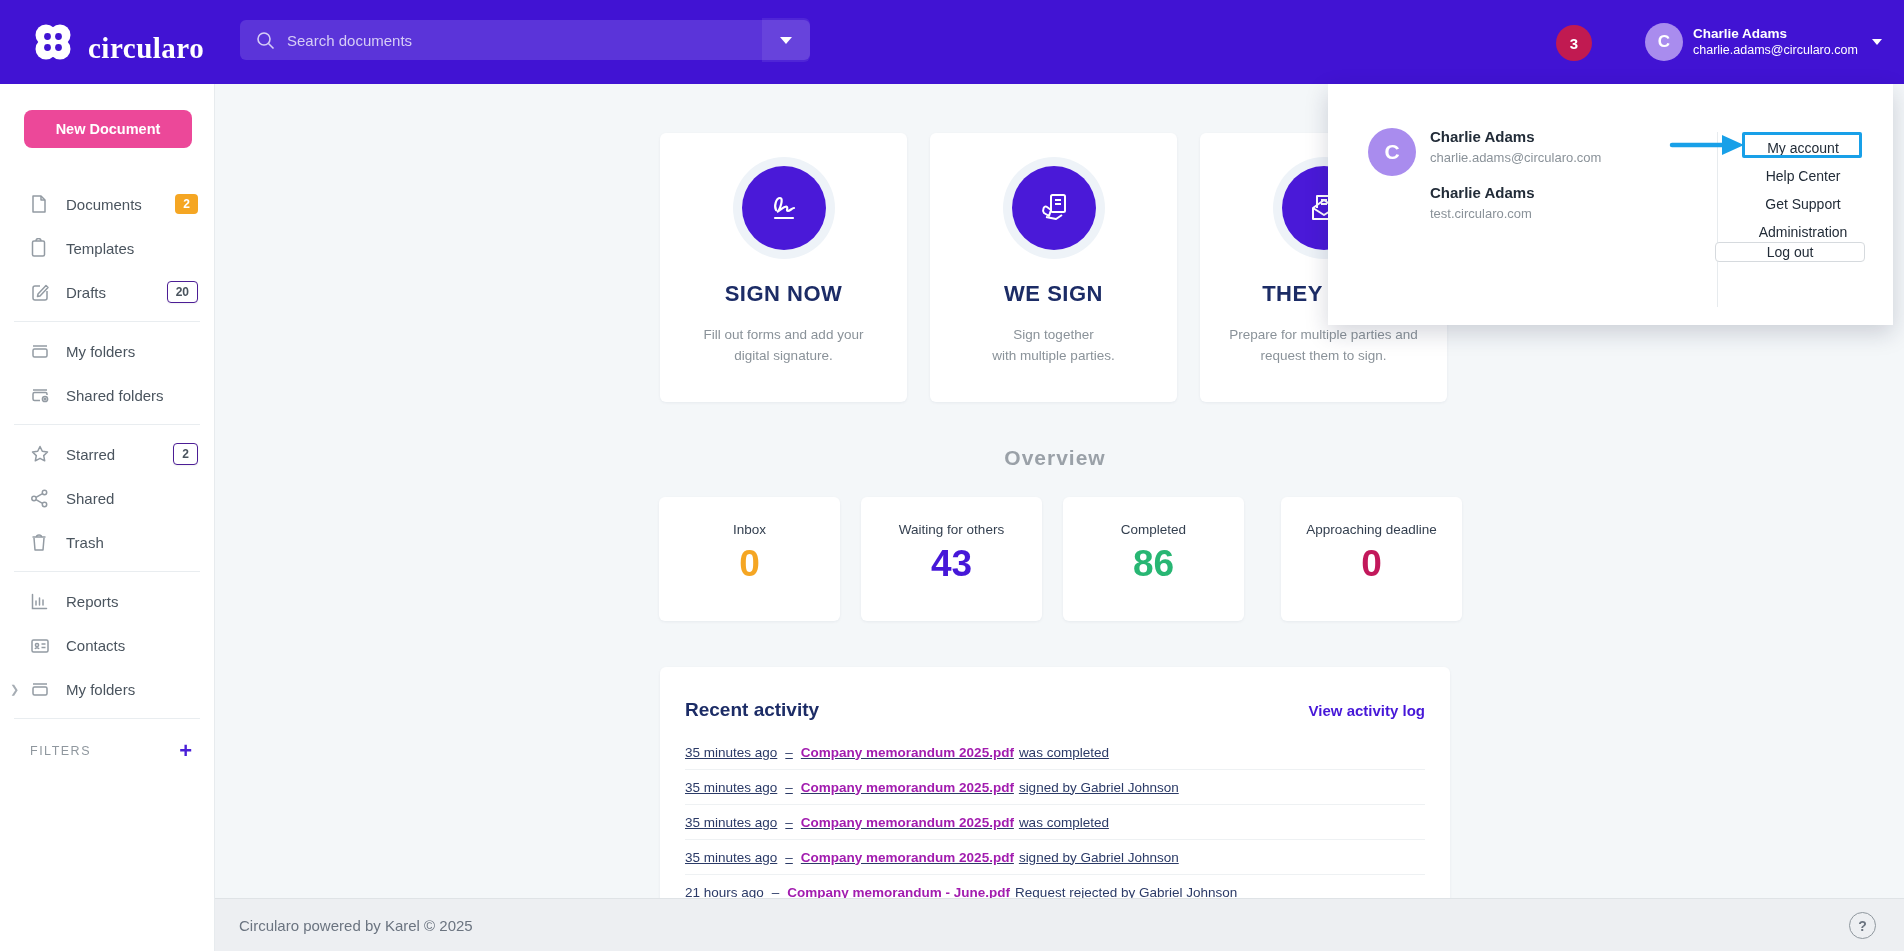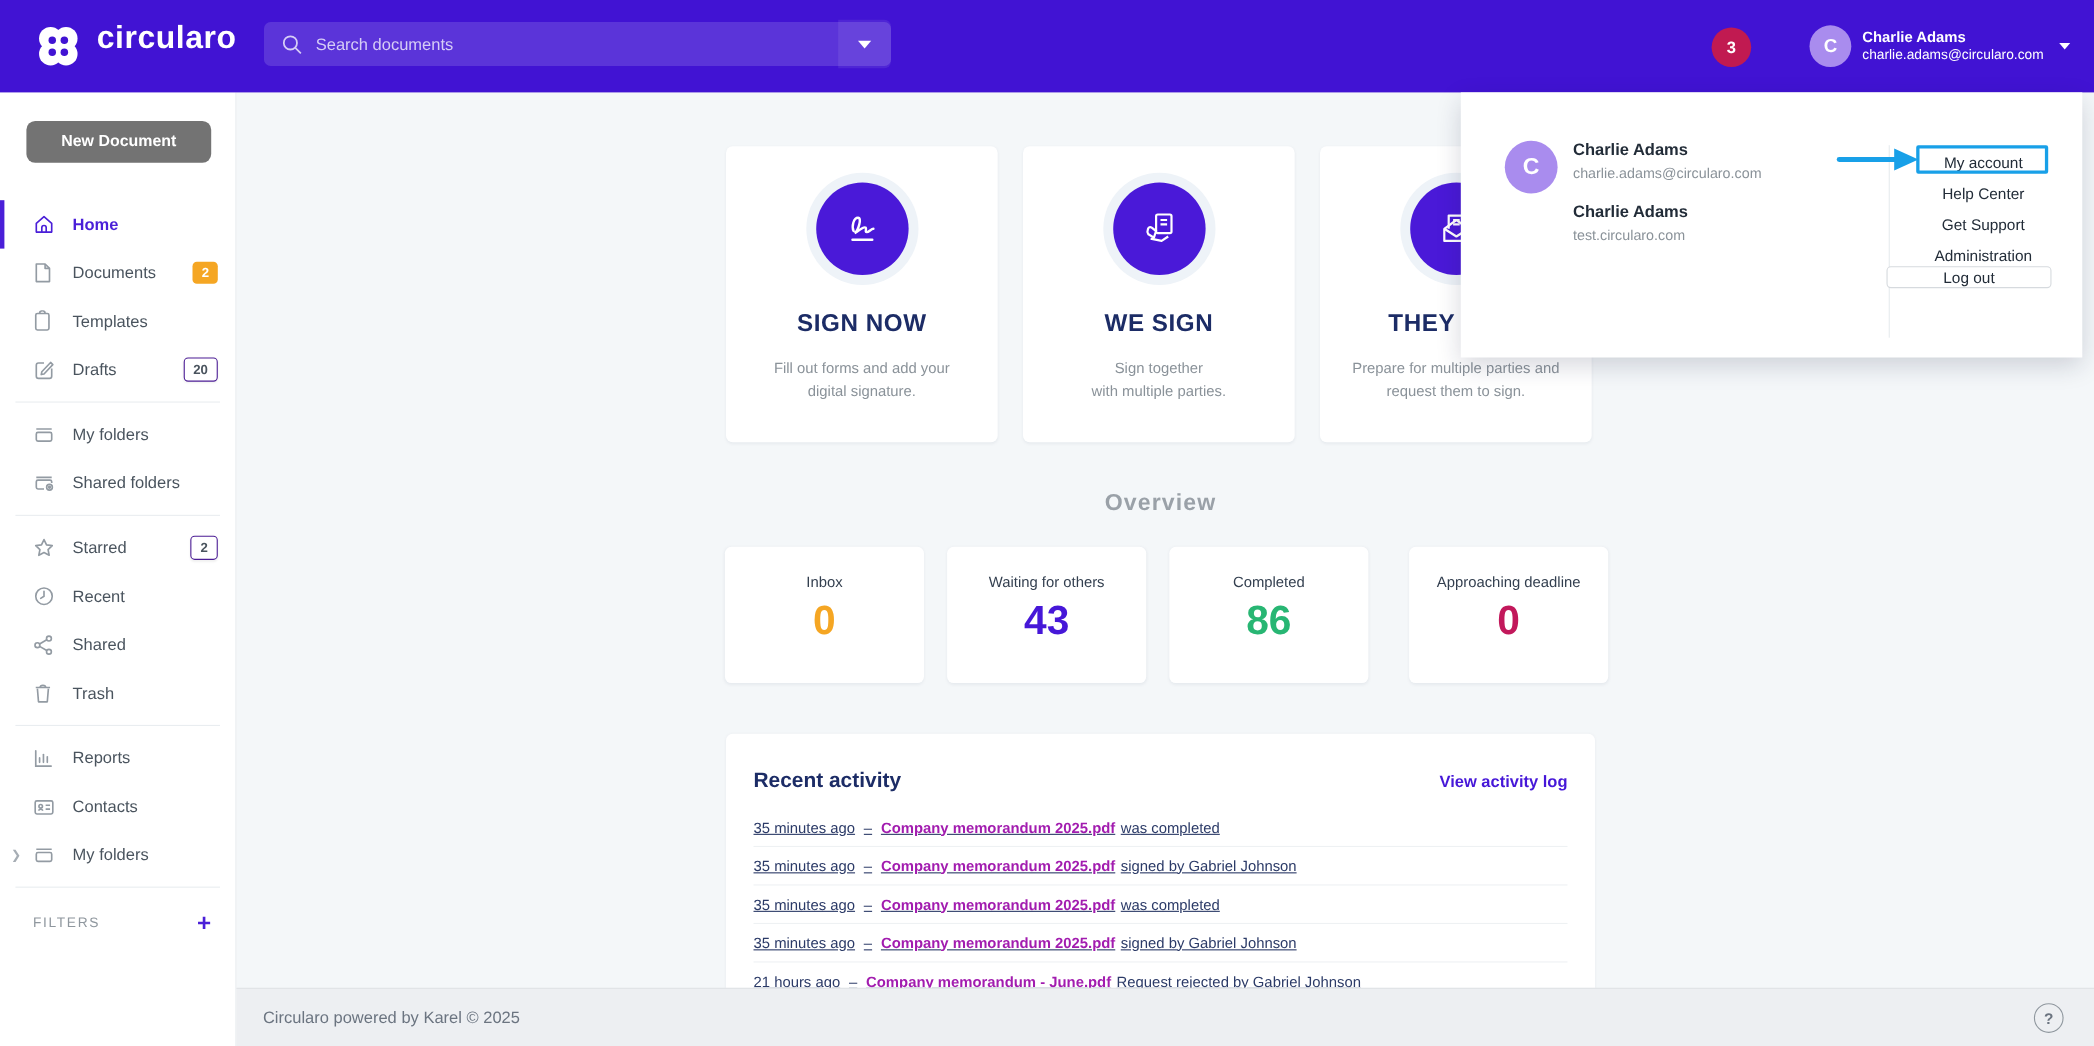--- a/index.html
+++ b/index.html
@@ -9,21 +9,21 @@
     background:#f4f7f9;
     position:relative;
     overflow:hidden;
     color:#2b3a67;
   }
   
   .navbar {
     position:absolute; left:0; top:0; width:1904px; height:84px;
     background:#4113d3; z-index:40; display:flex; align-items:center;
   }
-  .brand { display:flex; align-items:flex-start; gap:12px; margin-left:30px; }
+  .brand { display:flex; align-items:flex-end; gap:12px; margin-left:30px;font-family:Liberation Serif, serif; }
   .brand-name { color:#fff; font-size:29px; font-weight:bold; letter-spacing:.5px; }
   .searchbar {
     position:absolute; left:240px; top:20px; width:570px; height:40px;
     background:rgba(255,255,255,.14); border-radius:6px; display:flex; align-items:center;
   }
   .searchbar input {
     flex:1; background:transparent; border:none; outline:none;
     color:#fff; font-size:15px; font-family:"Liberation Sans",sans-serif; padding-left:12px;
   }
   .searchbar input::placeholder { color:#d6cdf6; }
@@ -48,21 +48,21 @@
   .nav-user-email { font-size:12.5px; }
   .nav-user .caret-down { border-top-width:6px; border-left-width:5px; border-right-width:5px; margin-left:4px; }
 
   
   .sidebar {
     position:absolute; left:0; top:84px; width:215px; height:867px;
     background:#fff; border-right:1px solid #e7ebee; z-index:10;
   }
   .new-doc-btn {
     display:block; margin:26px auto 0 24px; width:168px; height:38px;
-    background:#737373; color:#fff; border:none; border-radius:8px;
+    background:#ec4899; color:#fff; border:none; border-radius:8px;
     font-size:14.5px; font-weight:bold; font-family:"Liberation Sans",sans-serif; cursor:pointer;
   }
   .nav-list { margin-top:34px; }
   .nav-item {
     position:relative; height:44px; display:flex; align-items:center;
     padding-left:30px; cursor:pointer; color:#4a545e; font-size:15px;
   }
   .nav-item .ico { display:flex; width:20px; margin-right:16px; color:#939ba3; }
   .nav-item.active { color:#4a1fd8; font-weight:bold; }
   .nav-item.active .ico { color:#4a1fd8; }
@@ -204,29 +204,20 @@
       <div class="nav-user-email">charlie.adams@circularo.com</div>
     </div>
     <span class="caret-down"></span>
   </div>
 </header>
 
 <aside class="sidebar">
   <button class="new-doc-btn">New Document</button>
 
   <nav class="nav-list">
-    <div class="nav-item active">
-      <span class="ico">
-        <svg width="20" height="20" viewBox="0 0 20 20" fill="none" stroke="currentColor" stroke-width="1.5" stroke-linejoin="round">
-          <path d="M3 9 L10 3 L17 9 V17 H3 Z"></path>
-            <path d="M8 17 v-4 a2 2 0 0 1 4 0 v4"></path>
-        </svg>
-      </span>
-      <span>Home</span>
-    </div>
 
     <div class="nav-item">
       <span class="ico">
         <svg width="18" height="20" viewBox="0 0 18 20" fill="none" stroke="currentColor" stroke-width="1.5" stroke-linejoin="round">
           <path d="M3 2 H11 L15 6 V18 H3 Z"></path>
             <path d="M11 2 V6 H15"></path>
         </svg>
       </span>
       <span>Documents</span>
       <span class="badge-pill badge-orange">2</span>
@@ -282,29 +273,20 @@
     <div class="nav-item">
       <span class="ico">
         <svg width="20" height="20" viewBox="0 0 20 20" fill="none" stroke="currentColor" stroke-width="1.5" stroke-linejoin="round">
           <path d="M10 2.5 L12.3 7.3 L17.5 8 L13.7 11.6 L14.7 16.8 L10 14.3 L5.3 16.8 L6.3 11.6 L2.5 8 L7.7 7.3 Z"></path>
         </svg>
       </span>
       <span>Starred</span>
       <span class="badge-pill badge-outline">2</span>
     </div>
 
-    <div class="nav-item">
-      <span class="ico">
-        <svg width="20" height="20" viewBox="0 0 20 20" fill="none" stroke="currentColor" stroke-width="1.5" stroke-linecap="round">
-          <circle cx="10" cy="10" r="7.5"></circle>
-            <path d="M10 5.5 V10 L7 12"></path>
-        </svg>
-      </span>
-      <span>Recent</span>
-    </div>
 
     <div class="nav-item">
       <span class="ico">
         <svg width="19" height="19" viewBox="0 0 19 19" fill="none" stroke="currentColor" stroke-width="1.5">
           <circle cx="4" cy="9.5" r="2.2"></circle>
             <circle cx="14.5" cy="3.5" r="2.2"></circle>
             <circle cx="14.5" cy="15.5" r="2.2"></circle>
           <line x1="6" y1="8.4" x2="12.5" y2="4.6"></line>
             <line x1="6" y1="10.6" x2="12.5" y2="14.4"></line>
         </svg>

